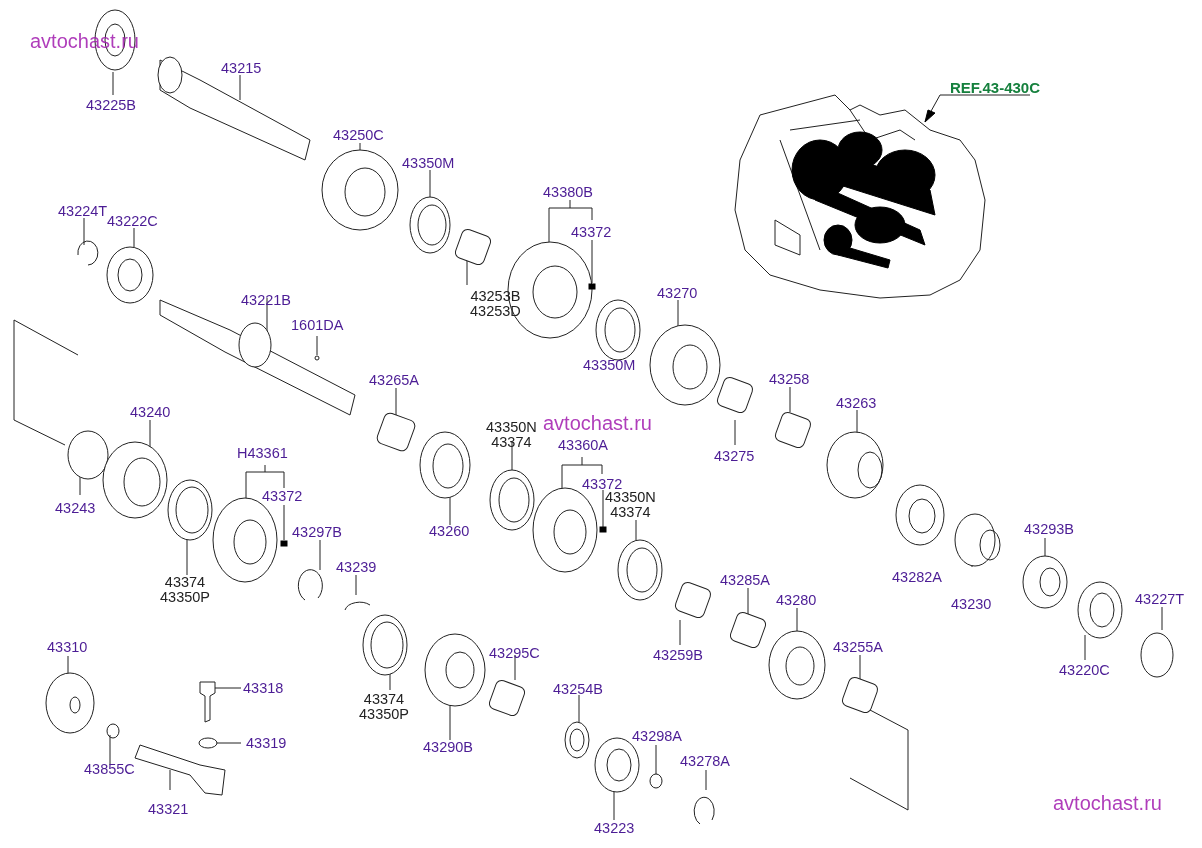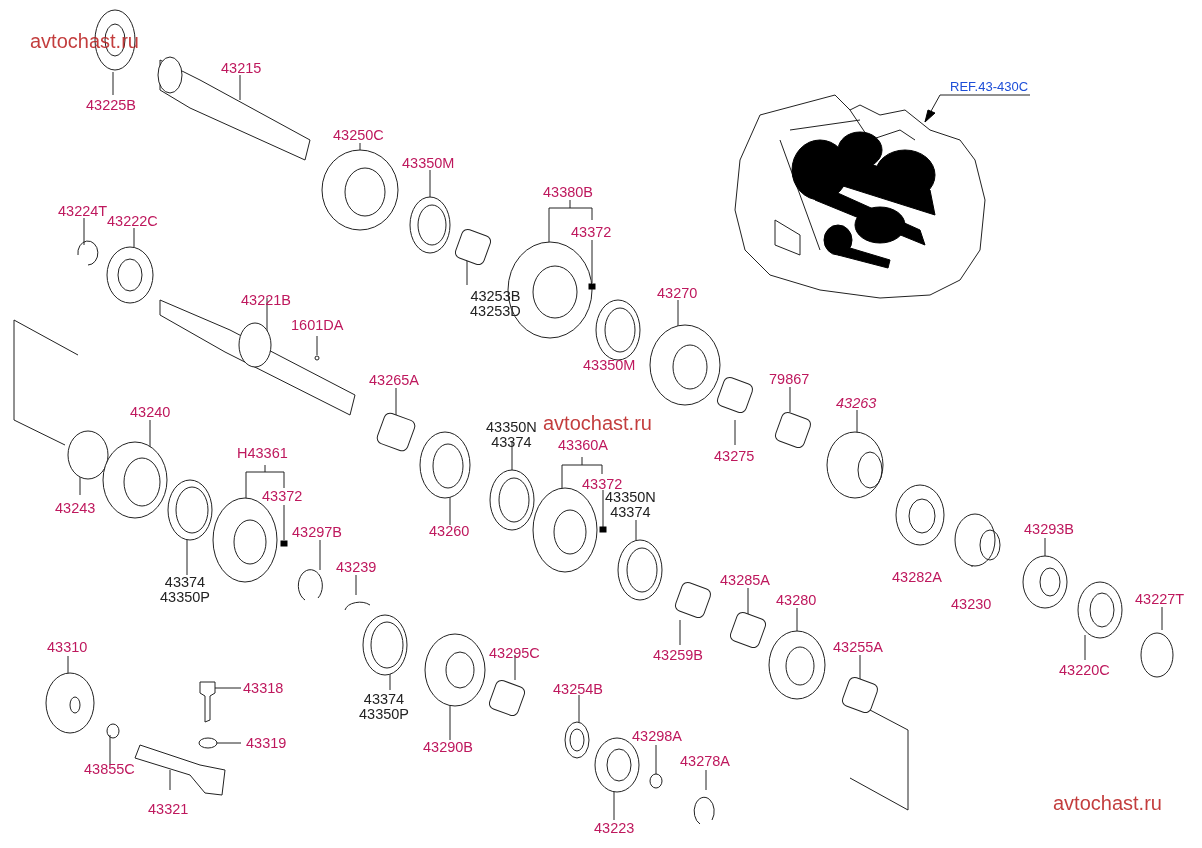--- a/index.html
+++ b/index.html
@@ -1,21 +1,21 @@
 <!DOCTYPE html>
 <html><head>
 <meta charset="utf-8">
 <style>
   html,body{margin:0;padding:0;background:#fff;}
   body{width:1202px;height:848px;position:relative;overflow:hidden;font-family:"Liberation Sans",sans-serif;}
   #diagram{position:absolute;left:0;top:0;width:1202px;height:848px;}
-  .lbl{position:absolute;font-size:14.5px;color:#be185d;line-height:15px;white-space:nowrap;}
+  .lbl{position:absolute;font-size:14.5px;color:#4c1d95;line-height:15px;white-space:nowrap;}
   .lbl2{position:absolute;font-size:14.5px;color:#222;line-height:15px;white-space:nowrap;text-align:center;}
-  .ref{position:absolute;font-size:13px;font-weight:normal;color:#1d4ed8;}
-  .wm{position:absolute;font-size:20px;color:#b91c1c;opacity:.85;}
+  .ref{position:absolute;font-size:15px;font-weight:bold;color:#15803d;}
+  .wm{position:absolute;font-size:20px;color:#a21caf;opacity:.85;}
   svg .p{fill:none;stroke:#222;stroke-width:1;}
   svg .f{fill:#fff;stroke:#222;stroke-width:1;}
   svg .k{fill:#000;stroke:#000;}
   svg .l{stroke:#222;stroke-width:1;fill:none;}
 </style>
 </head>
 <body>
 
 <div id="diagram">
   <svg width="1202" height="848" viewBox="0 0 1202 848">
@@ -198,23 +198,23 @@
   <div class="lbl" style="left:107px;top:214px;">43222C</div>
   <div class="lbl" style="left:543px;top:185px;">43380B</div>
   <div class="lbl" style="left:571px;top:225px;">43372</div>
   <div class="lbl2" style="left:438px;top:289px;white-space:pre;margin-left:32px;">43253B
 43253D</div>
   <div class="lbl" style="left:241px;top:293px;text-align:right;">43221B</div>
   <div class="lbl" style="left:291px;top:318px;">1601DA</div>
   <div class="lbl" style="left:657px;top:286px;">43270</div>
   <div class="lbl" style="left:583px;top:358px;">43350M</div>
   <div class="lbl" style="left:369px;top:373px;">43265A</div>
-  <div class="lbl" style="left:769px;top:372px;">79867</div>
+  <div class="lbl" style="left:769px;top:372px;">43258</div>
   <div class="lbl" style="left:714px;top:449px;">43275</div>
-  <div class="lbl" style="left:836px;top:396px;font-style:italic;">43263</div>
+  <div class="lbl" style="left:836px;top:396px;">43263</div>
   <div class="lbl" style="left:130px;top:405px;">43240</div>
   <div class="lbl" style="left:55px;top:501px;">43243</div>
   <div class="lbl" style="left:237px;top:446px;">H43361</div>
   <div class="lbl" style="left:262px;top:489px;">43372</div>
   <div class="lbl2" style="left:486px;top:420px;white-space:pre;">43350N
 43374</div>
   <div class="lbl" style="left:558px;top:438px;">43360A</div>
   <div class="lbl" style="left:582px;top:477px;">43372</div>
   <div class="lbl2" style="left:605px;top:490px;white-space:pre;">43350N
 43374</div>

